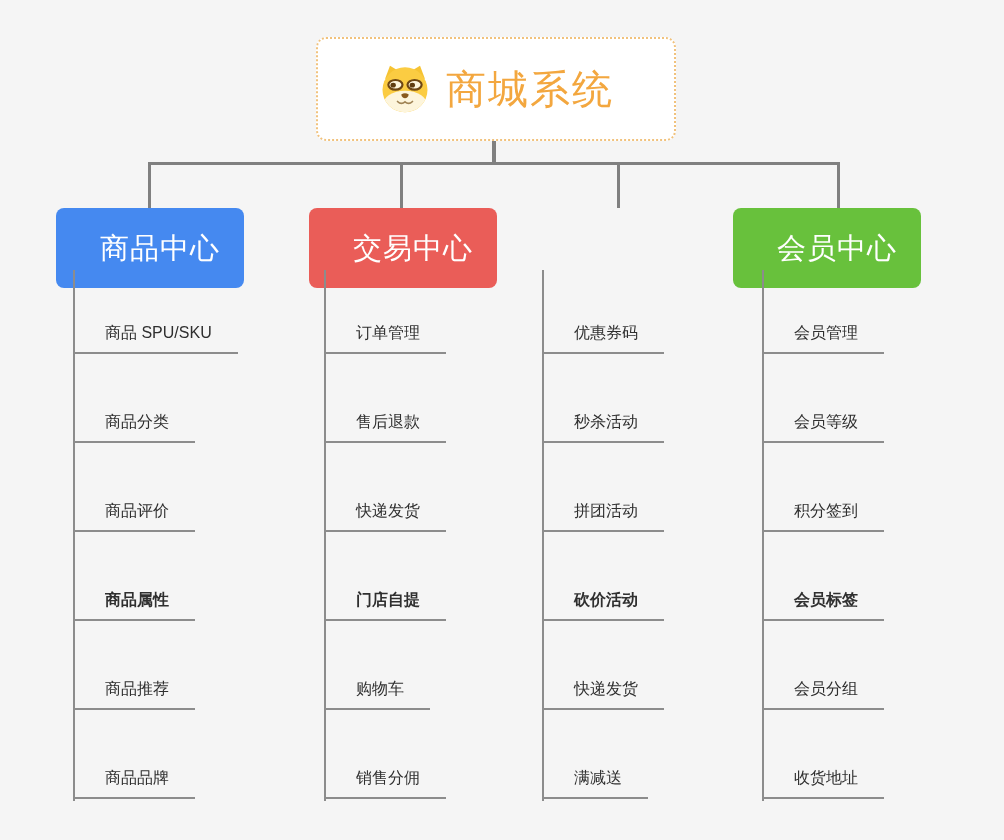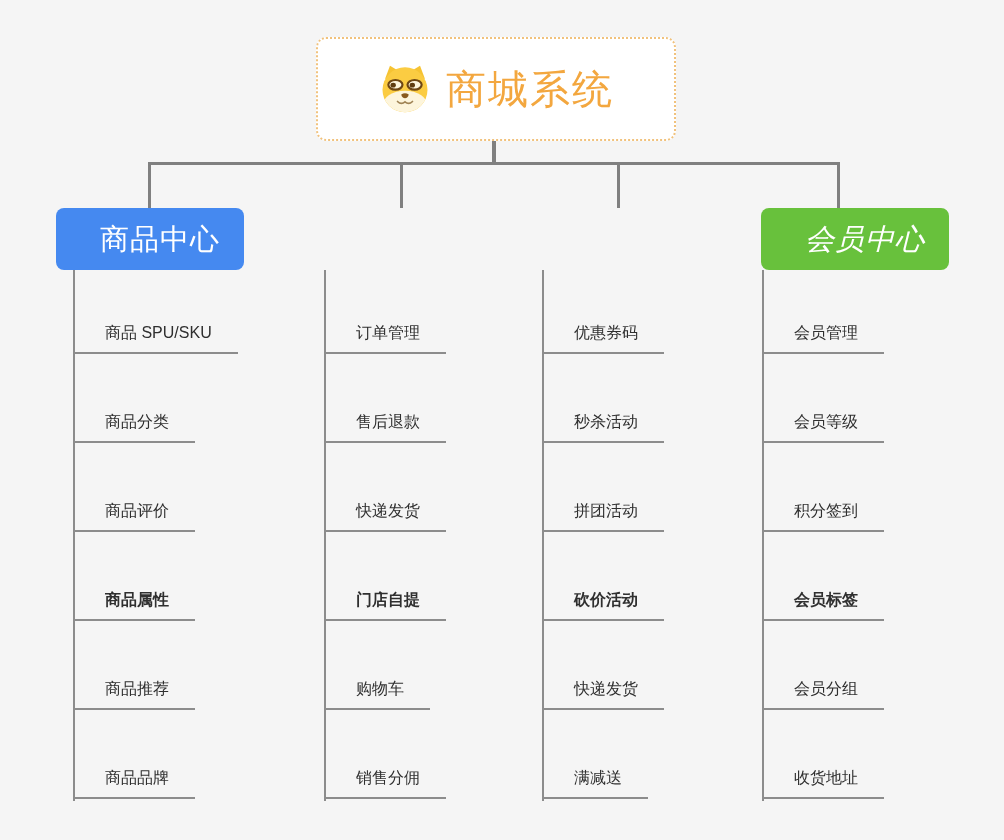--- a/index.html
+++ b/index.html
@@ -25,30 +25,30 @@
   .cline { position:absolute; background:var(--connector-color,#808080); }
   .stem  { left:492px; top:141px; width:4px;  height:23px; }
   .bus   { left:148px; top:162px; width:692px; height:3px; }
   .drop  { top:163px; width:3px; height:45px; }
   .drop-1 { left:148px; }
   .drop-2 { left:400px; }
   .drop-3 { left:617px; }
   .drop-4 { left:837px; }
   
   .branch-box {
-    position:absolute; top:208px; width:188px; height:62px;
+    position:absolute; top:208px; width:188px; height:80px;
     border-radius:8px; display:flex; align-items:center; justify-content:center;padding-left:20px;
   }
   .branch-box .branch-label {
     color:#ffffff; font-size:29px; letter-spacing:1px; line-height:1;
   }
   .branch-1 { left:56px; }
   .branch-2 { left:309px; }
   .branch-3 { left:525px; }
-  .branch-4 { left:761px;font-style:italic; }
+  .branch-4 { left:733px; }
   
   .col { position:absolute; top:270px; }
   .col-1 { left:73px; }
   .col-2 { left:324px; }
   .col-3 { left:542px; }
   .col-4 { left:762px; }
   .vline {
     position:absolute; left:0; top:0; width:2px; height:531px;
     background:var(--underline-color,#8c8c8c);
   }
@@ -98,20 +98,23 @@
         <path d="M27.5,36.5 Q32,33.5 36.5,36.5 Q35.5,41 32,41 Q28.5,41 27.5,36.5 Z" fill="#8a5a1e"></path>
         <path d="M23,45 Q27.5,49.5 32,45.5 Q36.5,49.5 41,45" fill="none" stroke="#a08455" stroke-width="2" stroke-linecap="round"></path>
       </svg>
     </span>
     <span class="root-title" style="color: rgb(243, 167, 63);">商城系统</span>
   </div>
 
   <div class="branch-box branch-1" style="background-color: rgb(69, 137, 240);">
     <span class="branch-label">商品中心</span>
   </div>
+  <div class="branch-box branch-2" style="background-color: rgb(234, 93, 88);">
+    <span class="branch-label">交易中心</span>
+  </div>
   <div class="branch-box branch-4" style="background-color: rgb(104, 193, 60);">
     <span class="branch-label">会员中心</span>
   </div>
 
   <div class="col col-1">
     <div class="vline"></div>
     <div class="leaf">商品 SPU/SKU</div>
     <div class="leaf">商品分类</div>
     <div class="leaf">商品评价</div>
     <div class="leaf">商品属性</div>

